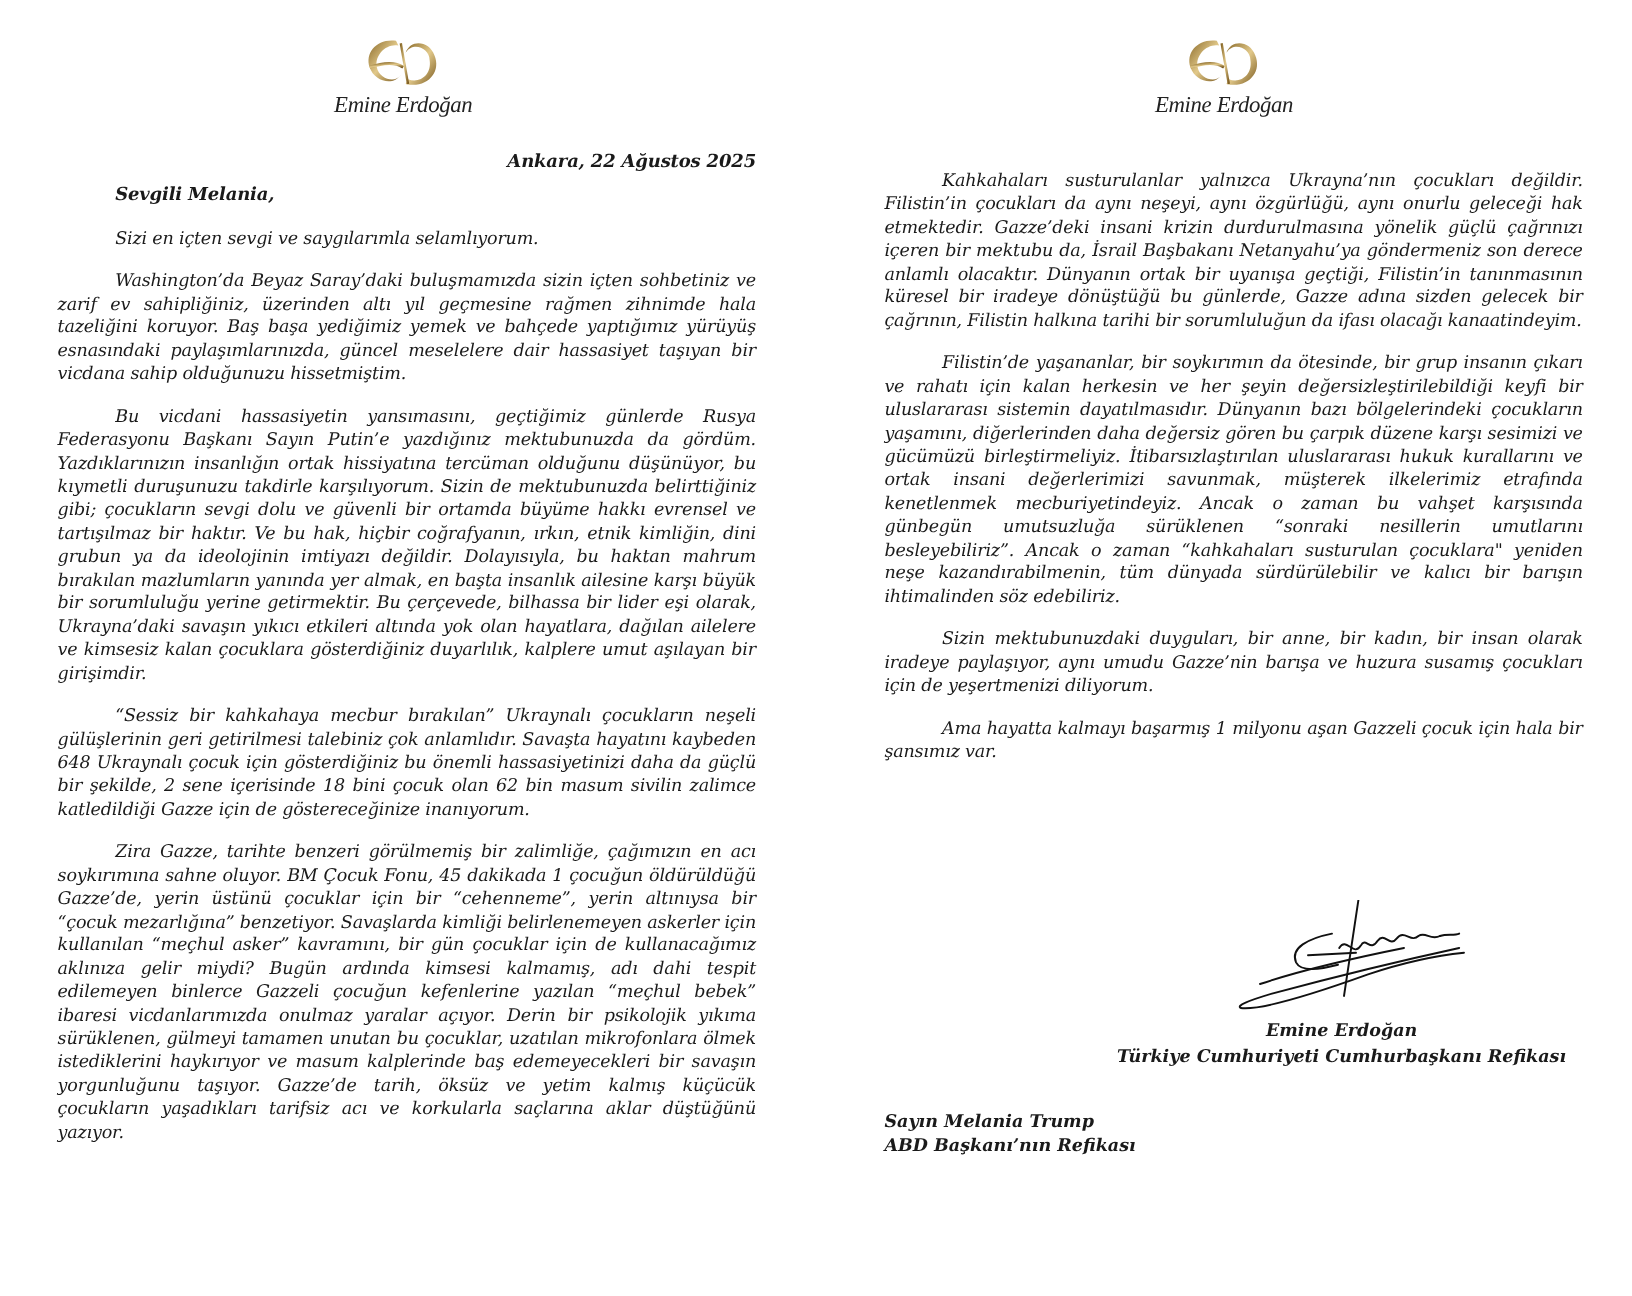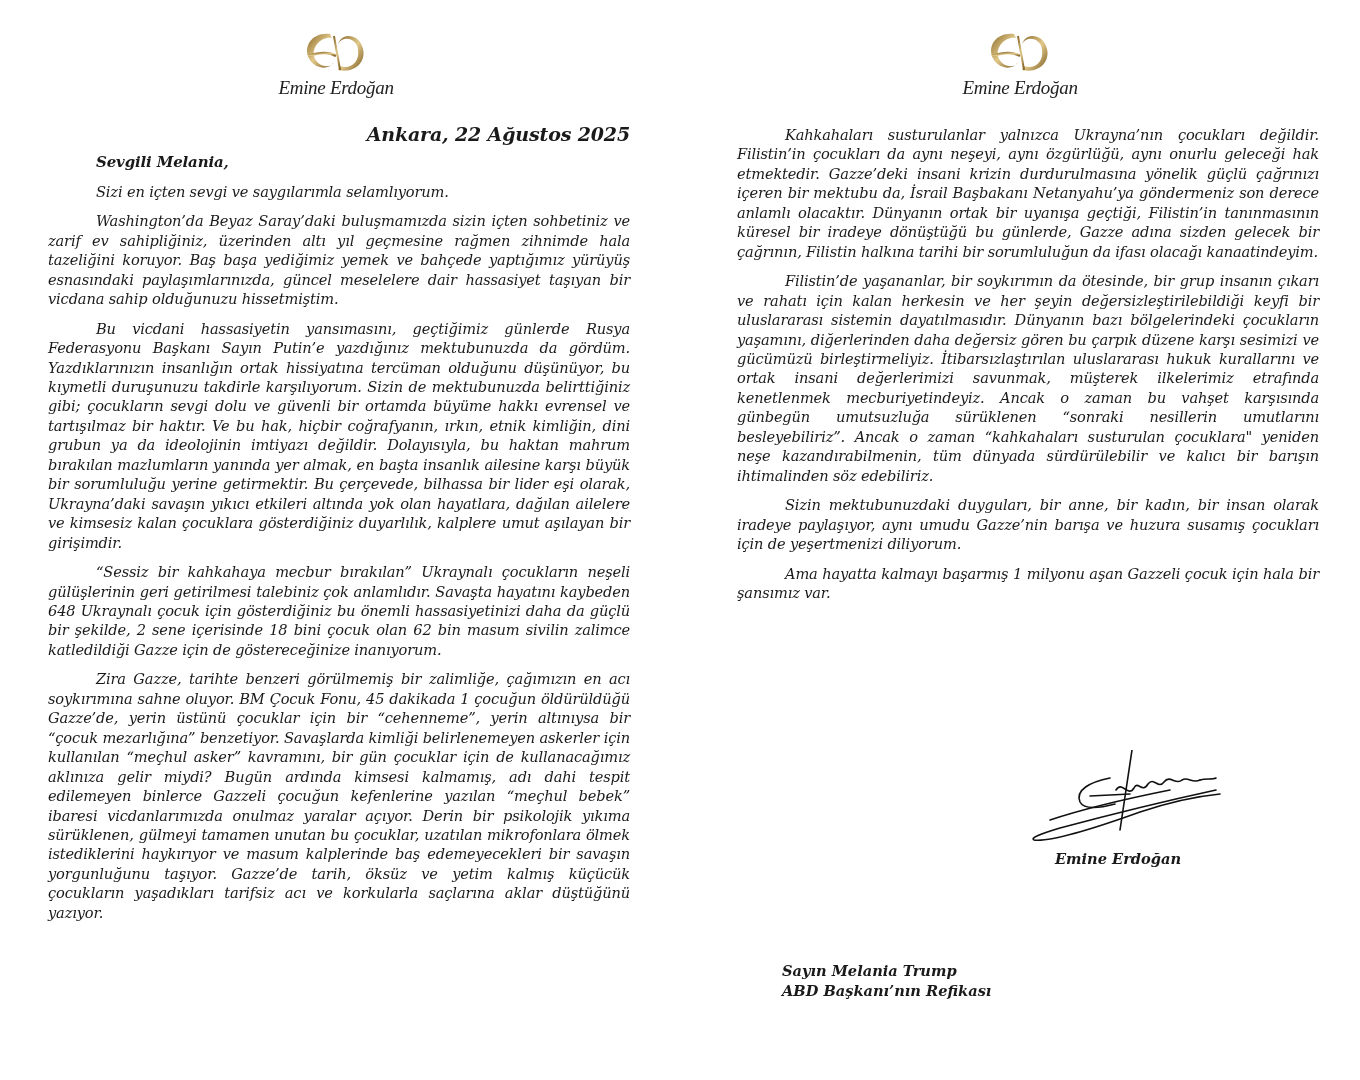--- a/index.html
+++ b/index.html
@@ -11,26 +11,26 @@
   .logo { position: absolute; top: 26px; width: 140px; height: 80px; text-align: center; }
   #page-left .logo { left: 266px; }
   #page-right .logo { left: 270px; }
   .logo svg { display: block; margin: 0 auto; }
   .logo-name { font-family: "Liberation Serif", serif; font-style: italic; font-size: 19px;
                color: #222; letter-spacing: -0.3px; margin-top: 0px; line-height: 20px; }
   .body-text { position: absolute; font-style: italic; font-size: 14.6px; line-height: 19.45px;
                text-align: justify; letter-spacing: -0.15px; }
   #page-left .body-text { left: 48px; width: 582px; top: 125px; }
   #page-right .body-text { left: 57px; width: 582px; top: 125px; }
-  .p { margin: 0 0 10px 0; text-indent: 48px; }
-  .date { text-align: right; font-weight: bold; margin: 0 0 9px 0; font-size: 19px; }
+  .p { margin: 16px 0 10px 0; text-indent: 48px; }
+  .date { text-align: right; font-weight: bold; margin: 0 0 9px 0; font-size: 15px; }
   .salute { font-weight: bold; margin: 0 0 9px 48px; font-size: 15px; }
   .sig-block { position: absolute; font-style: italic; font-weight: bold; font-size: 14.6px; line-height: 22px; }
   #sig-name-block { right: 42px; top: 848px; text-align: center; width: 400px; }
-  #recipient-block { left: 57px; top: 961px; text-align: left; line-height: 20px; margin-left: 45px; }
+  #recipient-block { left: 57px; top: 925px; text-align: left; line-height: 20px; }
   .signature { position: absolute; left: 340px; top: 750px; width: 210px; height: 95px; }
 </style>
 </head>
 <body>
 
 <div class="page" id="page-left">
   <div class="logo">
     <svg width="72" height="52" viewBox="0 0 72 52">
       <defs>
         <linearGradient id="gold1" x1="0" y1="0" x2="1" y2="1">
@@ -90,19 +90,20 @@
       <path d="M112 0 L100 80"></path>
       <path d="M96 40 C102 30 108 48 114 38 C118 30 122 44 128 34 C134 26 138 40 144 32 C150 24 156 36 162 30 C168 26 172 34 180 30"></path>
       <path d="M180 30 C186 28 192 30 196 28"></path>
       <path d="M196 40 C150 50 100 62 40 78 C20 84 10 88 14 90 C30 92 70 80 120 62 C150 52 180 46 200 44"></path>
       <path d="M30 70 C60 60 100 50 150 40"></path>
     </g>
   </svg>
 
   <div class="sig-block" id="sig-name-block">
     <div>Emine Erdoğan</div>
+    <div>Türkiye Cumhuriyeti Cumhurbaşkanı Refikası</div>
   </div>
 
   <div class="sig-block" id="recipient-block">
     <div>Sayın Melania Trump</div>
     <div>ABD Başkanı’nın Refikası</div>
   </div>
 </div>
 
 </body></html>

